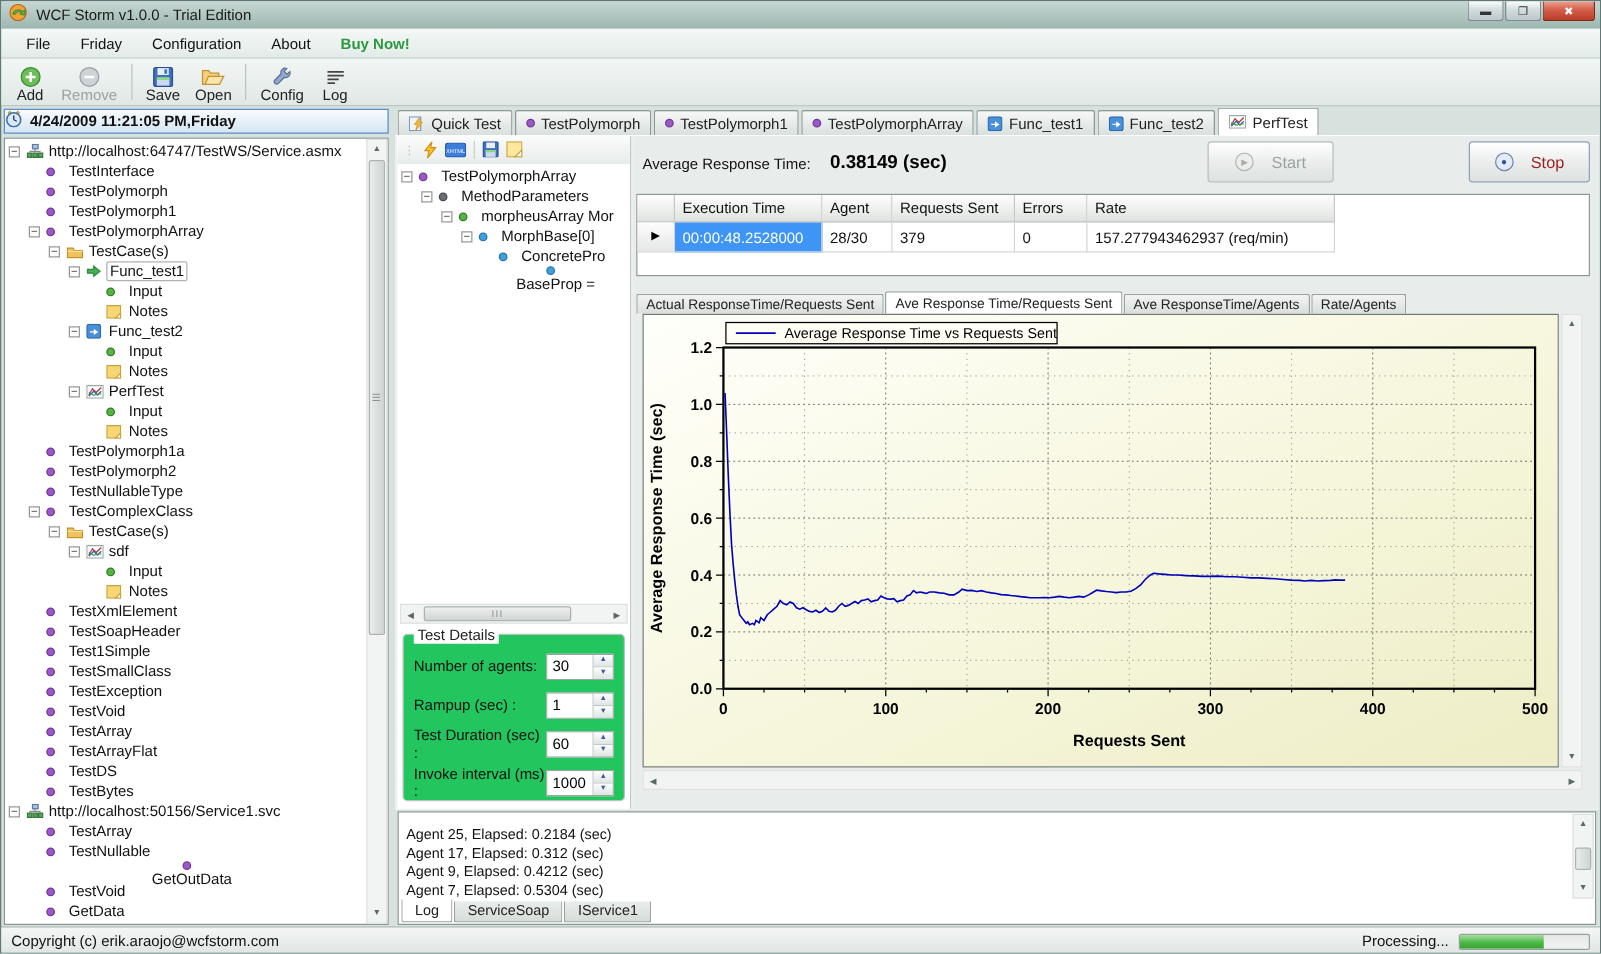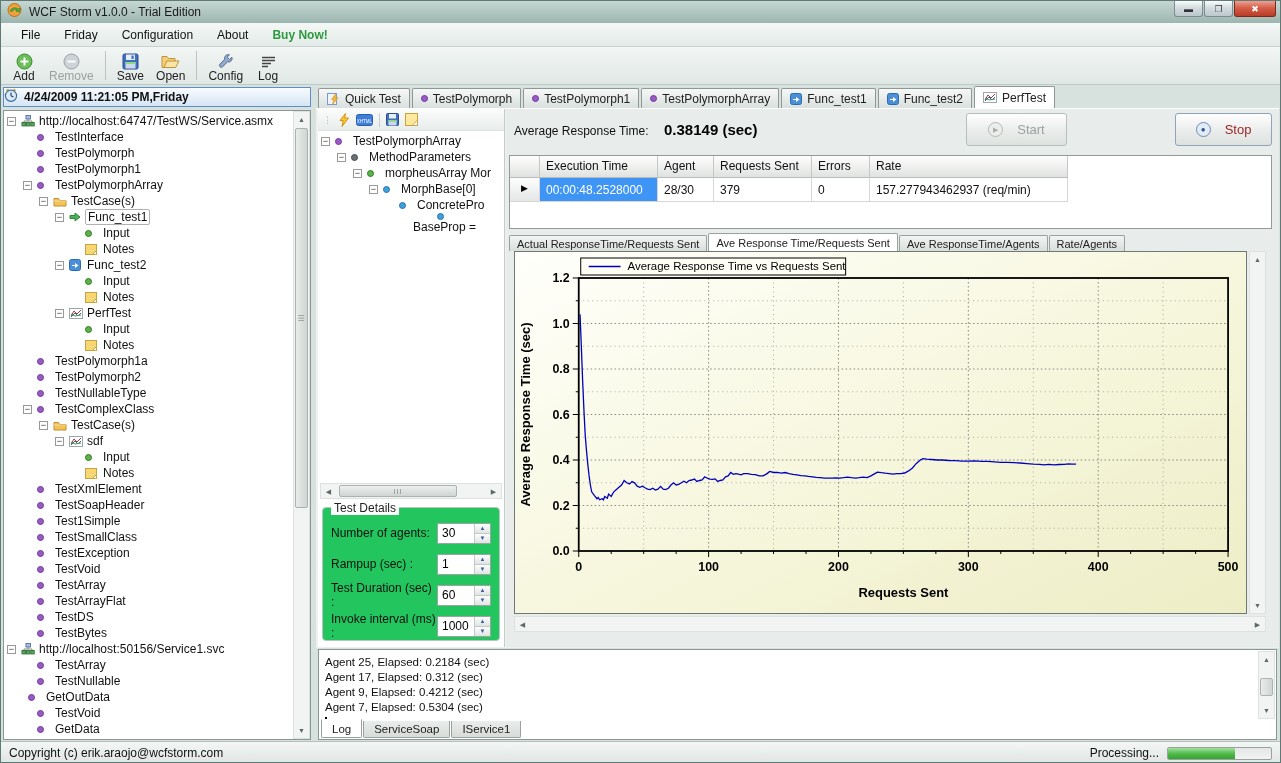--- a/index.html
+++ b/index.html
@@ -99,21 +99,21 @@
   #avg-value { position:absolute; left:158px; top:12px; font-size:15px; font-weight:bold; color:#000; }
   .pbtn { position:absolute; top:4px; height:33px; border:1px solid #b7bfbb; border-radius:3px;
     background:linear-gradient(#fefefe,#e8ebe9 60%,#dde2df); display:flex; align-items:center; justify-content:center; font-size:13px; }
   #start-btn { right:212px; width:101px; color:#9aa3a0; }
   #stop-btn { right:7px; width:97px; color:#9b1f1f; border-color:#8fa3bd; }
   .pic { width:15px; height:15px; border-radius:50%; margin-right:14px; display:flex; align-items:center; justify-content:center; }
   #start-btn .pic { border:1px solid #b3b9b6; background:#eceeec; color:#a7aeab; font-size:7px; }
   #stop-btn .pic { border:1px solid #6d8cb8; background:#e3ecf6; color:#2c5796; font-size:8px; }
 
   
-  #grid { position:absolute; left:3px; right:7px; top:46px; height:74px; border:1px solid #919a96; background:#fff; }
+  #grid { position:absolute; left:3px; right:7px; top:46px; height:66px; border:1px solid #919a96; background:#fff; }
   .g-row { display:flex; }
   .g-cell { border-right:1px solid #d6d6d6; border-bottom:1px solid #d6d6d6; font-size:12px; color:#111;
     padding:3px 6px 0; height:22px; white-space:nowrap; overflow:hidden; }
   .g-head .g-cell { background:linear-gradient(#fdfdfd,#eceeec 60%,#dfe2e0); border-right:1px solid #c5c9c6; border-bottom:1px solid #b9bdba; }
   .g-body .g-cell { height:24px; padding-top:5px; }
   .g-sel { background:linear-gradient(#fdfdfd,#e4e7e5); text-align:center; padding-top:4px; color:#000; }
   .g-cell.selected { background:#3e95f5; color:#fff; }
 
   
   #chart-tabs { position:absolute; left:3px; top:124px; display:flex; align-items:flex-end; height:18px; }
@@ -122,21 +122,21 @@
     background:linear-gradient(#f2f4f3,#d9dedb); color:#222; white-space:nowrap;text-align:center; }
   .ctab.active { height:18px; background:#fff; }
 
   #chart-box { position:absolute; left:8px; top:142px; right:32px; height:363px; border:1px solid #6f7975; background:#fff; }
   #chart-svg { width:100%; height:100%; display:block; }
   #chart-vscroll { right:13px; top:142px; height:363px; }
   #chart-hscroll { left:8px; right:13px; top:507px; }
 
   
   #log-panel { position:absolute; left:2px; right:2px; top:563px; height:91px; border:1px solid #8a9793; background:#fff; }
-  #log-lines { position:absolute; left:6px; top:5px; right:22px; font-size:11.5px; line-height:15px; color:#111; }
+  #log-lines { position:absolute; left:6px; top:11px; right:22px; font-size:11.5px; line-height:15px; color:#111; }
   #log-caret { width:1.5px; height:12px; background:#000; margin-top:2px; }
   #log-tabs { position:absolute; left:2px; bottom:1px; display:flex; align-items:flex-end; height:19px; }
   .ltab { height:17px; display:flex; align-items:center; padding:0 10px; font-size:11.5px; margin-right:1px;
     border:1px solid #9aa29e; border-top:none; border-radius:0 0 2px 2px;
     background:linear-gradient(#e9edeb,#d7dcd9); color:#222; }
   .ltab.active { background:#fff; border-top:1px solid #fff; height:19px; }
   #log-sb { right:1px; top:1px; height:68px; }
 
   
   #statusbar { position:absolute; left:0; top:740px; width:100%; height:23px;
@@ -533,21 +533,21 @@
             </span>
             <span class="tree-lb">TestArray</span>
           </div>
           <div class="tree-row" style="padding-left: 19px;">
             <span class="exp-spacer"></span>
             <span class="tree-ic">
               <span class="dt" style="background:#9b59c8;border-color:#6f3a96"></span>
             </span>
             <span class="tree-lb">TestNullable</span>
           </div>
-          <div class="tree-row" style="padding-left: 10px;">
+          <div class="tree-row" style="padding-left: 10px; flex-direction: column;">
             <span class="exp-spacer"></span>
             <span class="tree-ic">
               <span class="dt" style="background:#9b59c8;border-color:#6f3a96"></span>
             </span>
             <span class="tree-lb">GetOutData</span>
           </div>
           <div class="tree-row" style="padding-left: 19px;">
             <span class="exp-spacer"></span>
             <span class="tree-ic">
               <span class="dt" style="background:#9b59c8;border-color:#6f3a96"></span>

